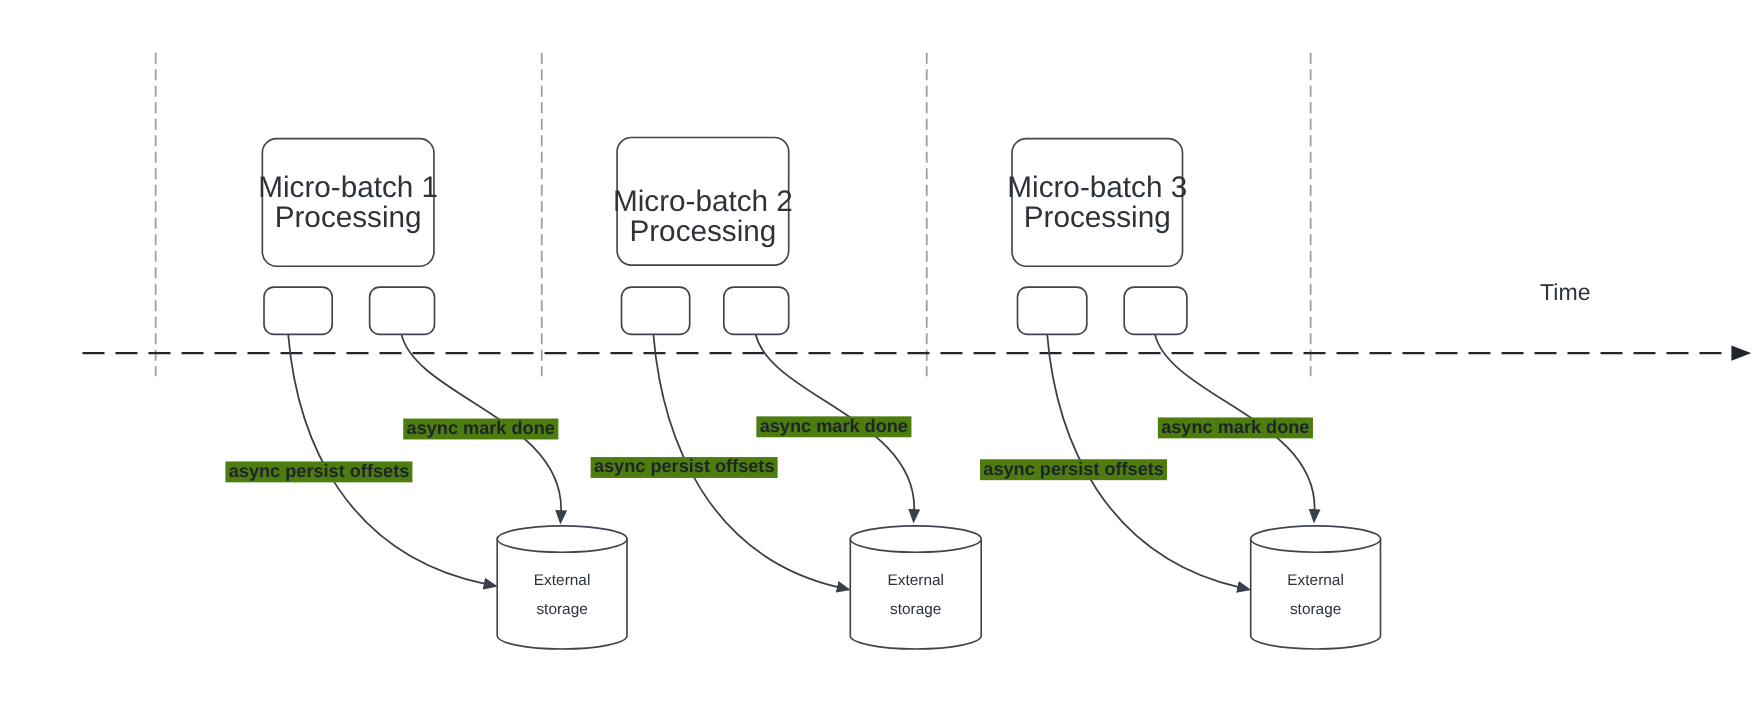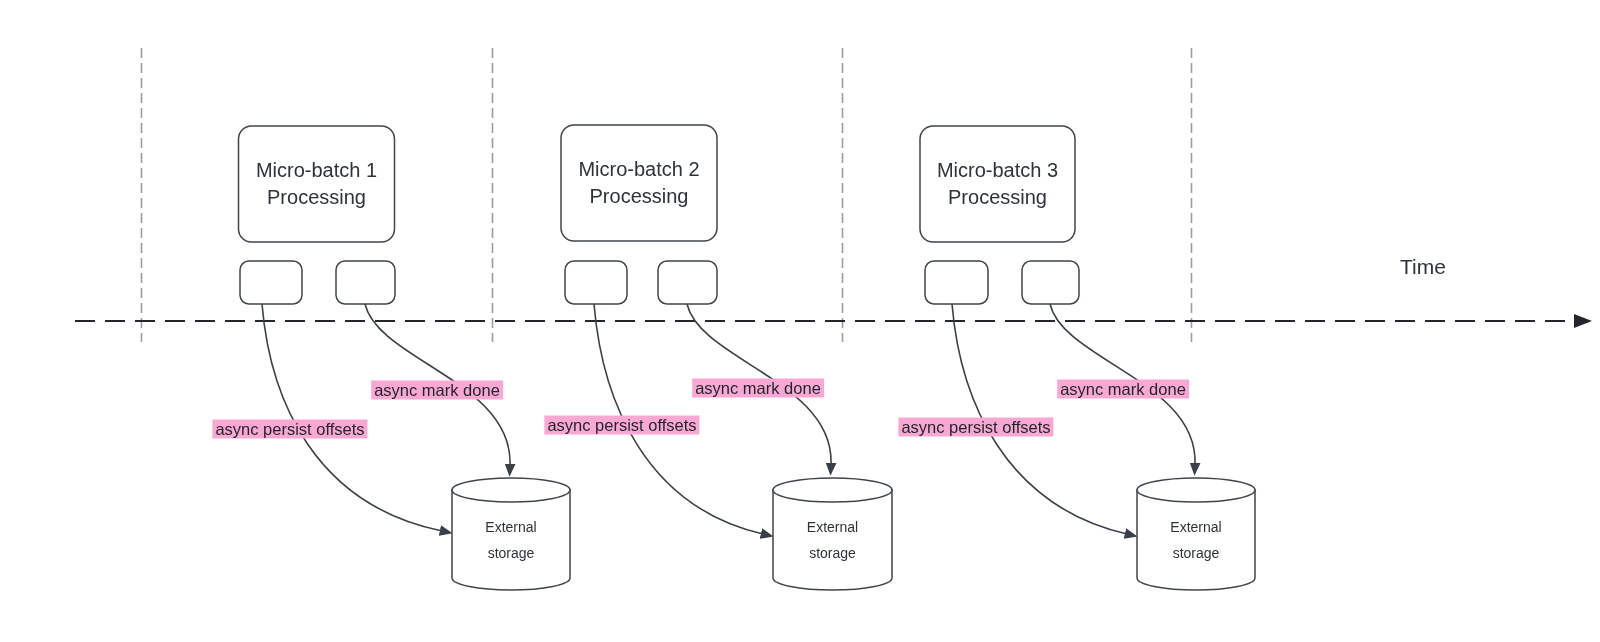--- a/index.html
+++ b/index.html
@@ -23,32 +23,32 @@
   }
   .lbl {
     position: absolute;
     transform: translate(-50%, -50%);
     text-align: center;
     white-space: pre-line;
     color: #2d333b;
     user-select: none;
   }
   .node-lbl {
-    font-size: 20px;
+    font-size: 27px;
     line-height: 27px;
   }
   .storage-lbl {
     font-size: 14px;
     line-height: 26px;
   }
   .edge-lbl {
     font-size: 16.5px;
-    font-weight: 400;
+    font-weight: 700;
     color: #1f242a;
-    background: #f9a8d4;
+    background: #4d7c0f;
     padding: 0 3px;
     white-space: nowrap;
   }
   .time-lbl {
     font-size: 21px;
   }
   .shape {
     fill: #ffffff;
     stroke: #3f454e;
     stroke-width: 1.5;
@@ -129,21 +129,21 @@
         <path class="shape" d="M 1137 490 L 1137 578 A 59 12 0 0 0 1255 578 L 1255 490 Z"></path>
         <ellipse class="shape" cx="1196" cy="490" rx="59" ry="12"></ellipse>
       </g>
     </g>
   </svg>
 
   <div class="lbl time-lbl" style="left:1387px; top:267px;margin-left:36px;">Time</div>
 
   <div class="lbl node-lbl" style="left:316.5px; top:184px;">Micro-batch 1
 Processing</div>
-  <div class="lbl node-lbl" style="left:639px; top:183px;">Micro-batch 2
+  <div class="lbl node-lbl" style="left:639px; top:197px;">Micro-batch 2
 Processing</div>
   <div class="lbl node-lbl" style="left:997.5px; top:184px;">Micro-batch 3
 Processing</div>
 
   <div class="lbl edge-lbl" style="left:290px; top:429px;">async persist offsets</div>
   <div class="lbl edge-lbl" style="left:437px; top:390px;">async mark done</div>
 
   <div class="lbl edge-lbl" style="left:622px; top:425px;">async persist offsets</div>
   <div class="lbl edge-lbl" style="left:758px; top:388px;">async mark done</div>
 

